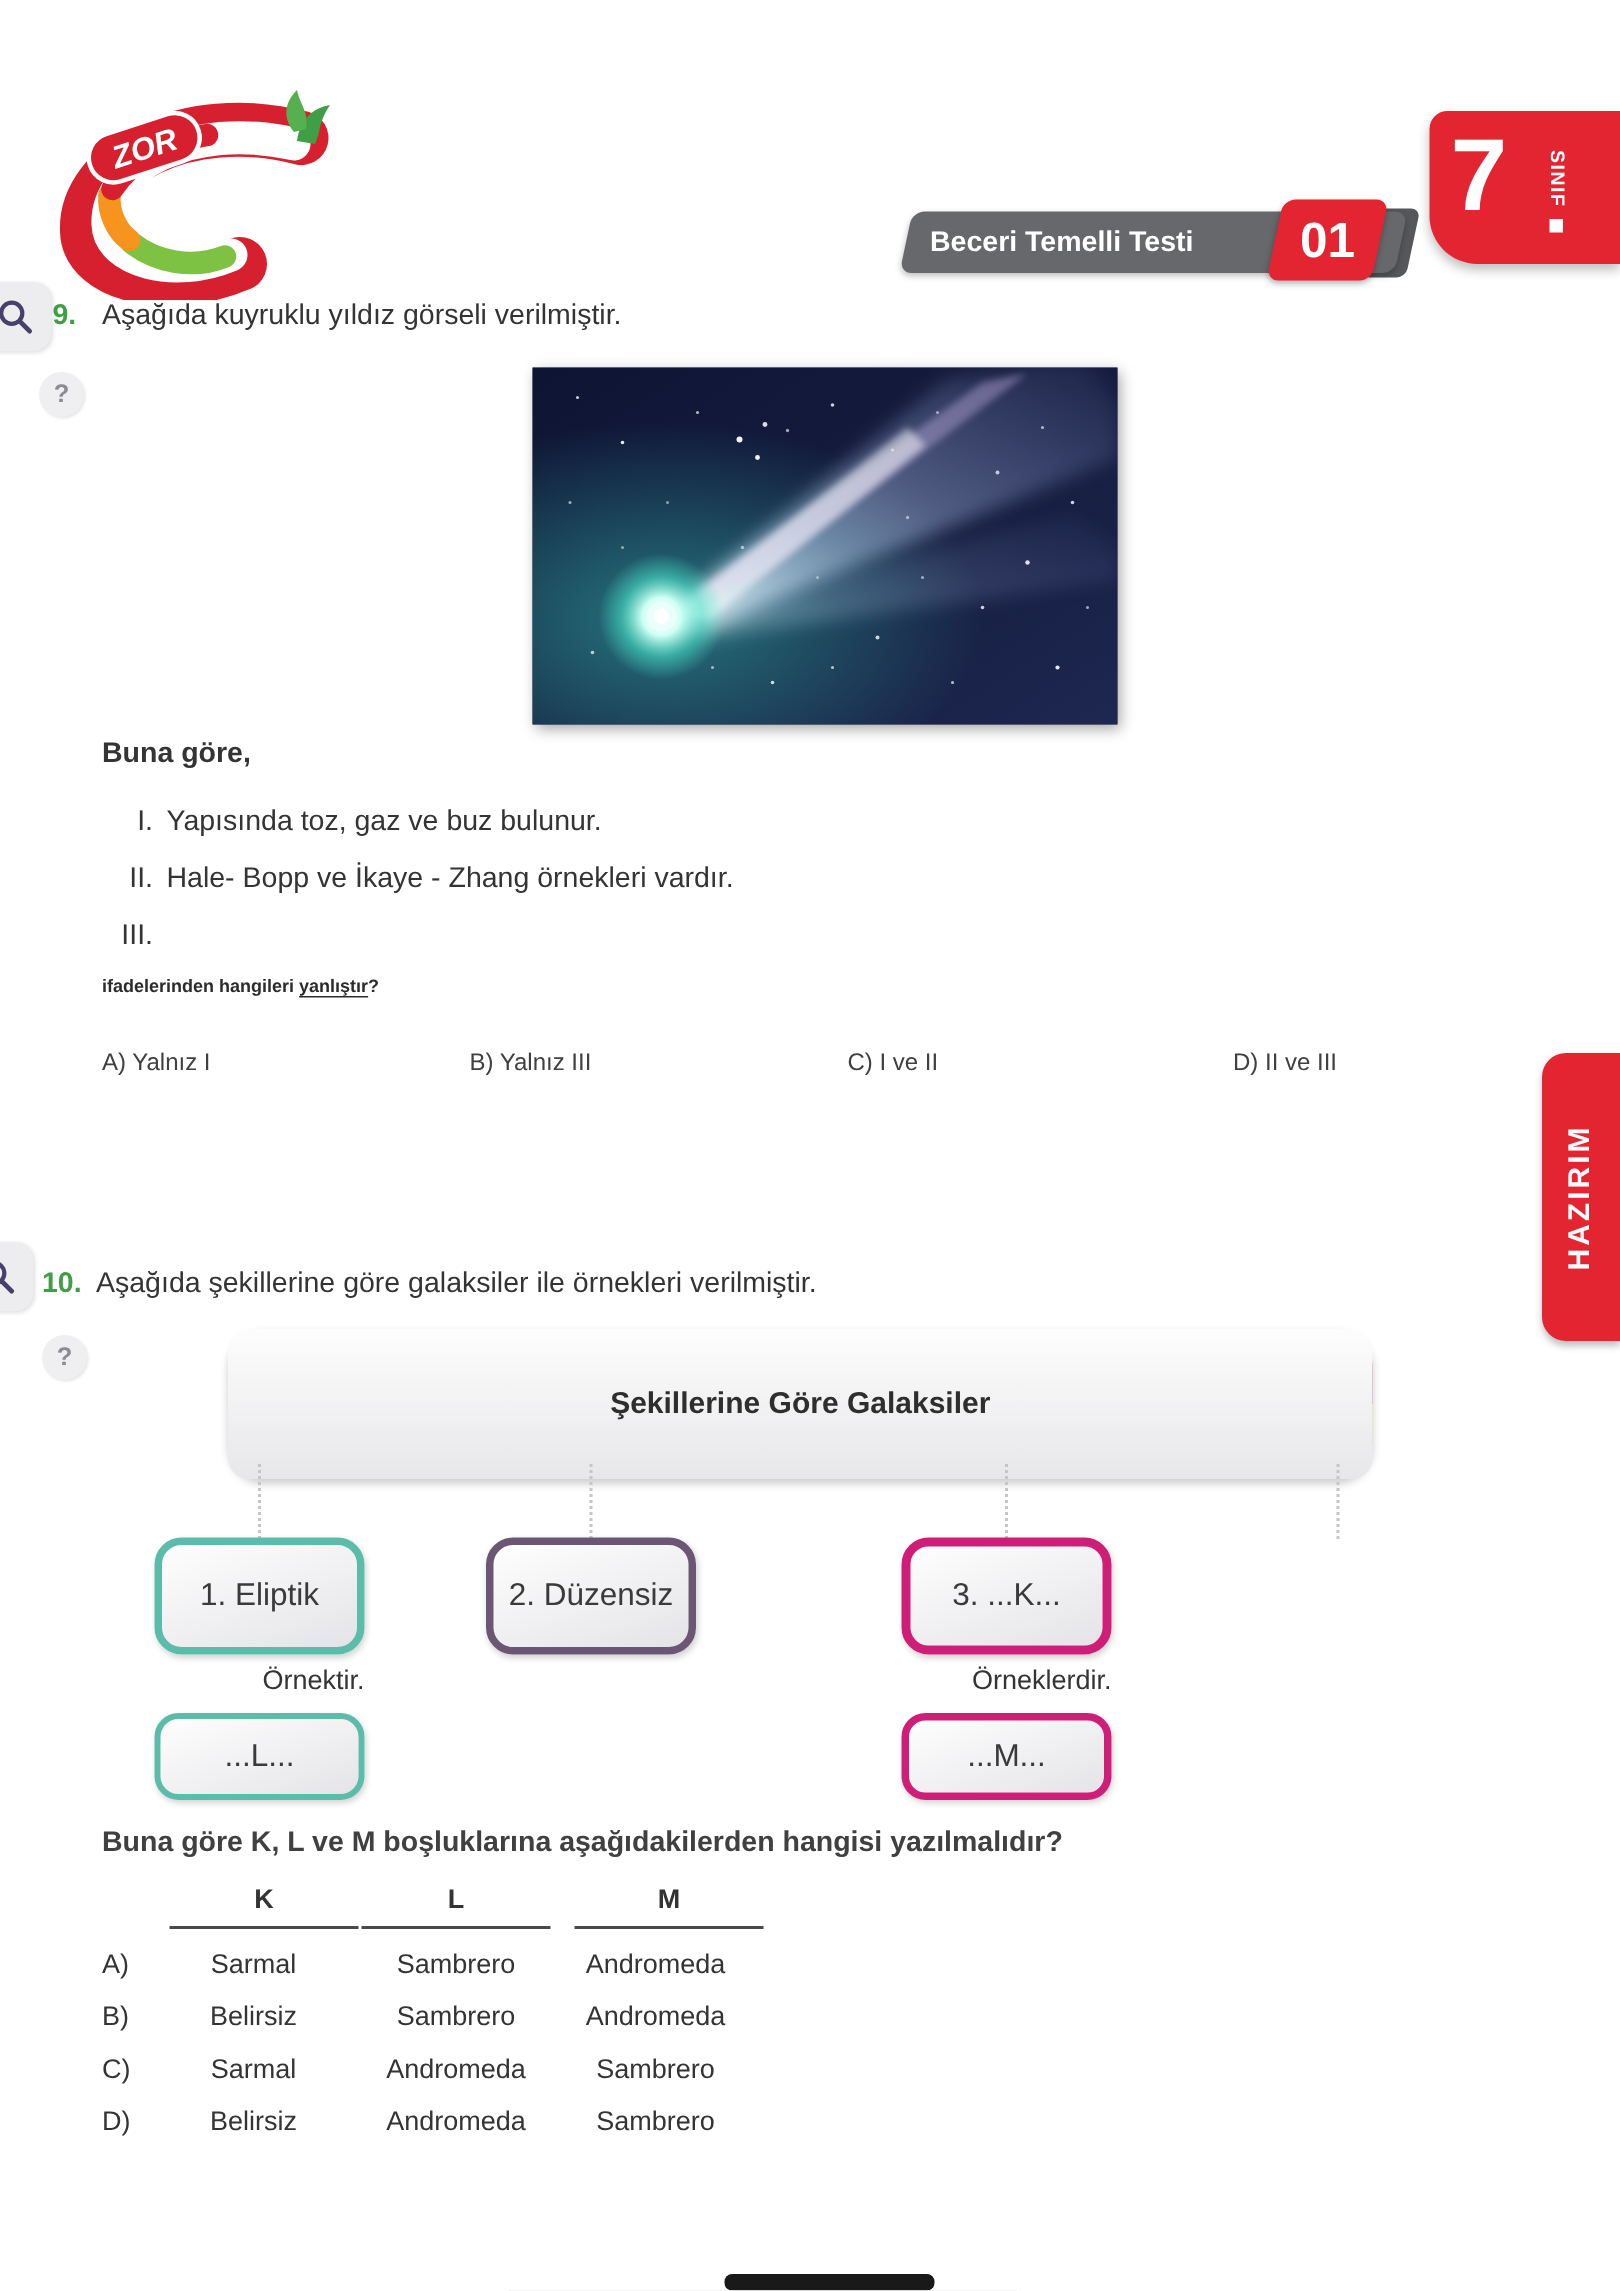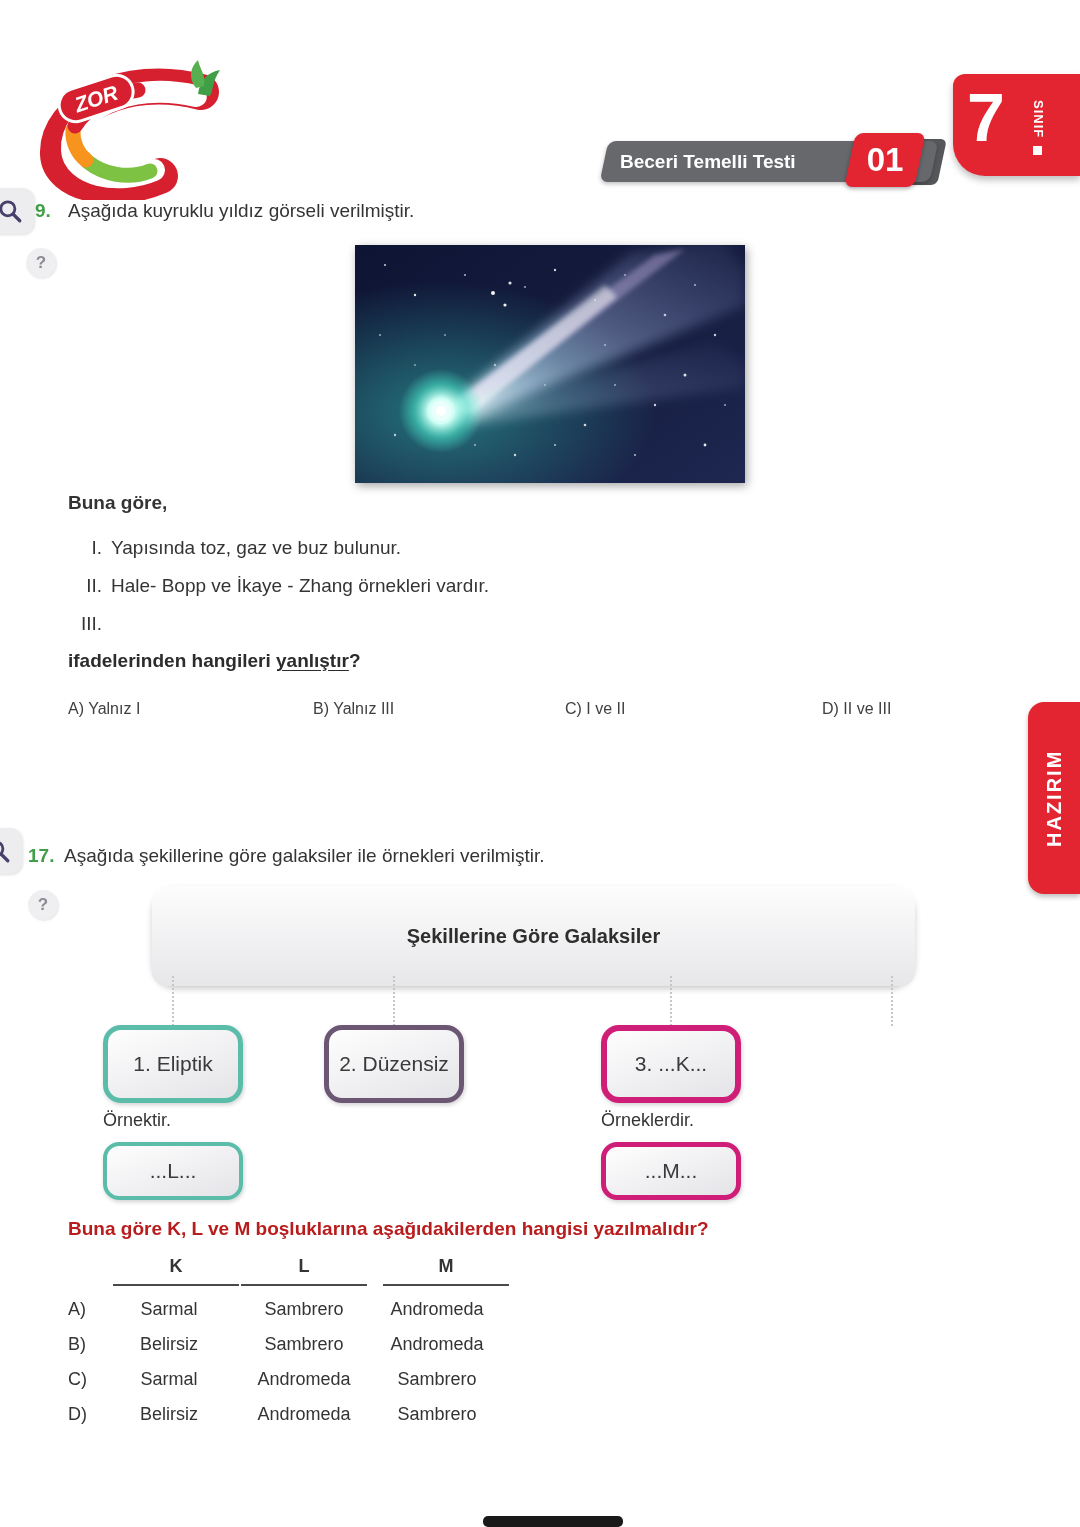--- a/index.html
+++ b/index.html
@@ -75,21 +75,21 @@
   
   .comet-fig {
     position:absolute; left:355px; top:245px; width:390px; height:238px;
     box-shadow:2px 3px 9px rgba(0,0,0,.35); background:#10173a;
   }
   .comet-fig svg { display:block; }
   
   .statements { position:absolute; left:68px; top:536px; }
   .st-row { display:flex; font-size:19px; line-height:24px; margin-bottom:14px; color:#343434; }
   .st-rn { width:34px; text-align:right; margin-right:9px; }
-  .stem9 { position:absolute; left:68px; top:650px; font-size:19px; font-weight:bold; color:#2c2c2c; }
+  .stem9 { position:absolute; left:68px; top:650px; font-size:12px; font-weight:bold; color:#2c2c2c; }
   .u { text-decoration:underline; text-underline-offset:3px; }
   .opt { position:absolute; top:700px; font-size:16px; color:#404040; }
   
   .hazirim {
     position:absolute; left:1028px; top:702px; width:52px; height:192px;
     background:#e32532; border-radius:16px 0 0 16px; box-shadow:0 3px 5px rgba(0,0,0,.25);
   }
   .hazirim span {
     writing-mode:vertical-rl; transform:rotate(180deg); color:#fff; font-weight:bold;
     font-size:20px; letter-spacing:2px; width:100%; height:100%;
@@ -113,25 +113,25 @@
     position:absolute; box-sizing:border-box; border-radius:18px;
     background:linear-gradient(160deg,#fefefe,#e4e4e8);
     display:flex; align-items:center; justify-content:center; text-align:center;
     font-size:21px; color:#3a3a3a; box-shadow:1px 2px 4px rgba(0,0,0,.18);
   }
   .node { top:1025px; width:140px; height:78px; }
   .n1 { left:103px; border:5px solid #5cbcaa; }
   .n2 { left:324px; border:5px solid #6b5774; }
   .n3 { left:601px; border:6px solid #cf1e78; }
   .n4 { left:822px; border:5px solid #c9d76c; font-size:16px; line-height:21px; padding:0 12px; }
-  .cap { position:absolute; top:1110px; width:140px; text-align:left; font-size:18px; color:#343434; }
+  .cap { position:absolute; top:1110px; width:140px; text-align:right; font-size:18px; color:#343434; }
   .blank { top:1142px; width:140px; height:58px; border-radius:16px; }
   .bl { left:103px; border:4px solid #5cbcaa; }
   .bm { left:601px; border:5px solid #cf1e78; }
-  .stem10 { position:absolute; left:68px; top:1218px; font-size:19px; font-weight:bold; color:#b91c1c; }
+  .stem10 { position:absolute; left:68px; top:1218px; font-size:19px; font-weight:bold; color:#404040; }
   
   .answer-table {
     position:absolute; left:68px; top:1256px;
     display:grid; grid-template-columns:45px 112px 158px 108px;
     row-gap:11px; font-size:18px; color:#343434;
   }
   .at-cell { text-align:center; line-height:24px; }
   .at-label { text-align:left; line-height:24px; }
   .at-head { text-align:center; font-weight:bold; padding-bottom:0; }
   .at-head .hl {
@@ -300,21 +300,21 @@
   <div class="hazirim">
     <span>HAZIRIM</span>
   </div>
 
   <div class="q-icon" style="left:-26px; top:828px;">
     <svg width="26" height="26" viewBox="0 0 24 24">
       <circle cx="10" cy="10" r="6.5" fill="none" stroke="#46406a" stroke-width="2.6"></circle>
       <line x1="15" y1="15" x2="21" y2="21" stroke="#46406a" stroke-width="3" stroke-linecap="round"></line>
     </svg>
   </div>
-  <div class="qnum" style="left:28px; top:845px;">17.</div>
+  <div class="qnum" style="left:28px; top:845px;">10.</div>
   <div class="qtext" style="left:64px; top:845px;">Aşağıda şekillerine göre galaksiler ile örnekleri verilmiştir.</div>
   <div class="help-badge" style="left:28px; top:890px;">?</div>
 
   <div class="root-box">
     <div class="root-inner">Şekillerine Göre Galaksiler</div>
   </div>
   <div class="conn" style="left:172px;"></div>
   <div class="conn" style="left:393px;"></div>
   <div class="conn" style="left:670px;"></div>
   <div class="conn" style="left:891px;"></div>

